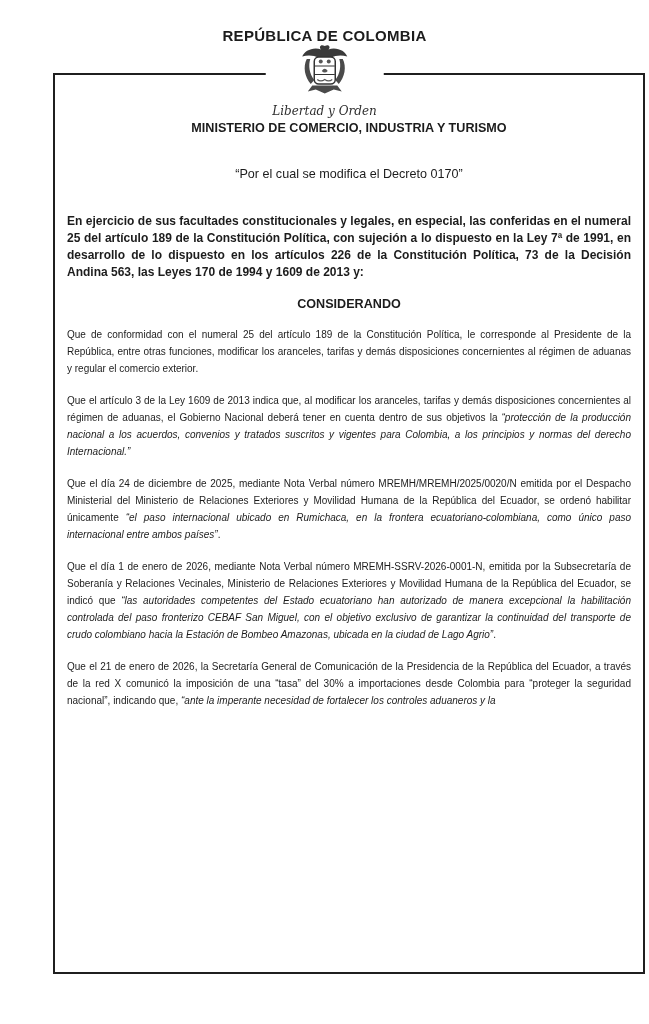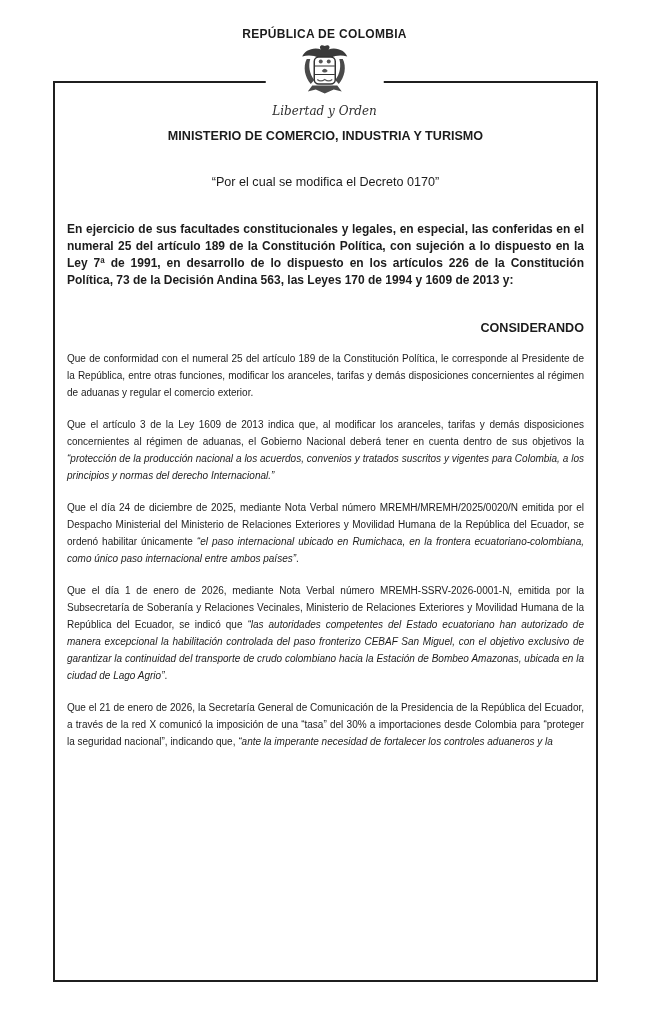--- a/index.html
+++ b/index.html
@@ -15,21 +15,21 @@
 
   
   .doc-header {
     position: absolute;
     top: 0; left: 0; right: 0;
     text-align: center;
     z-index: 2;
   }
   .republic {
     margin-top: 27px;
-    font-size: 12px;
+    font-size: 15px;
     font-weight: bold;
     letter-spacing: 0.3px;
   }
   .emblem-wrap {
     position: absolute;
     top: 43px;
     left: 50%;
     transform: translateX(-50%);
     background: #ffffff;
     padding: 0 7px 2px 7px;
@@ -41,22 +41,22 @@
     font-size: 12px;
     color: #2e2e2e;
     margin-top: 1px;
     white-space: nowrap;
   }
 
   
   .doc-box {
     position: absolute;
     left: 53px;
-    top: 81px;
-    width: 545px;
+    top: 73px;
+    width: 592px;
     height: 901px;
     box-sizing: border-box;
     border: 2px solid #1f1f1f;
     padding: 0 12px;
     overflow: hidden;
     z-index: 1;
   }
 
   .ministry {
     text-align: center;
@@ -83,24 +83,24 @@
     margin-top: 27px;
   }
   .preamble {
     text-align: justify;
     font-size: 12px;
     line-height: 17px;
     margin: 32px 0 0 0;
     font-weight: bold;
   }
   .considerando {
-    text-align: right;
+    text-align: center;
     font-weight: bold;
     font-size: 12.6px;
-    margin-top: 32px;
+    margin-top: 16px;
   }
   .body-par {
     text-align: justify;
     font-size: 10px;
     line-height: 17px;
     margin: 15px 0 0 0;
   }
   .it { font-style: italic; }
 </style>
 </head>

